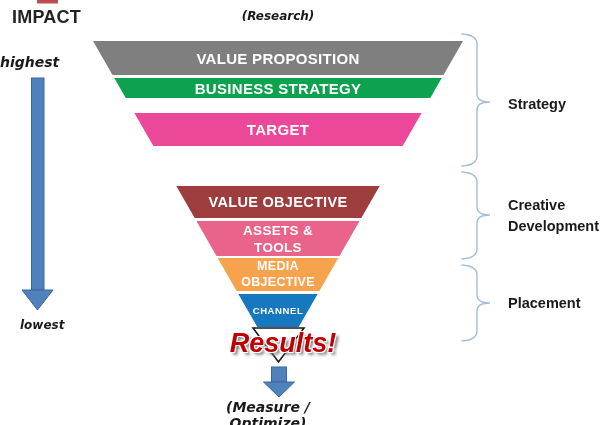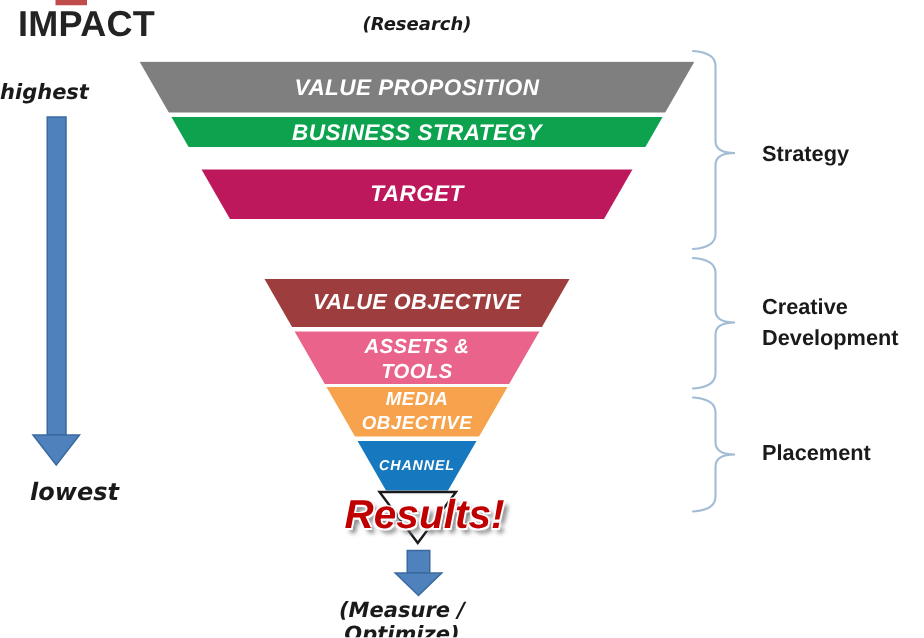--- a/index.html
+++ b/index.html
@@ -1,32 +1,32 @@
 <!DOCTYPE html>
 <html><head>
 <meta charset="utf-8">
 <style>
   html,body{margin:0;padding:0;background:#fff;}
   #stage{position:relative;width:616px;height:425px;background:#fff;overflow:hidden;
          font-family:"Liberation Sans",sans-serif;}
   
-  .title{position:absolute;left:12px;top:6px;font-size:24px;line-height:22px;
+  .title{position:absolute;left:12px;top:6px;font-size:18px;line-height:22px;
          font-weight:bold;color:#232323;letter-spacing:.2px;}
   .script{font-family:"DejaVu Sans",sans-serif;font-style:italic;font-weight:600;color:#1a1a1a;}
   .hi{position:absolute;left:0;top:54px;font-size:14px;}
-  .lo{position:absolute;left:20px;top:318px;font-size:16px;}
+  .lo{position:absolute;left:20px;top:318px;font-size:12px;}
   
   .note-top{position:absolute;left:198px;top:9px;width:160px;text-align:center;font-size:12px;}
   .note-bottom{position:absolute;left:188px;top:399px;width:160px;text-align:center;font-size:14px;}
   
   #funnel{position:absolute;left:93px;top:41px;width:370px;height:322px;
           clip-path:polygon(0 0,100% 0,50% 100%);z-index:1;}
   .band{position:absolute;left:0;right:0;display:flex;flex-direction:column;
         justify-content:center;color:#fff;font-weight:bold;
-        letter-spacing:.3px;text-align:center;font-style:italic;}
+        letter-spacing:.3px;text-align:center;}
   
   .stage-label{position:absolute;left:508px;transform:translateY(-50%);width:118px;
         font-size:14.5px;line-height:21px;font-weight:bold;color:#1a1a1a;z-index:3;}
   
   .results{position:absolute;left:283px;top:328px;transform:translateX(-50%);
         font-family:Liberation Sans, sans-serif;font-style:italic;font-weight:bold;
         font-size:27px;color:#C00000;z-index:4;white-space:nowrap;
         text-shadow:-1px -1px 0 #fff,1px -1px 0 #fff,-1px 1px 0 #fff,1px 1px 0 #fff,
                     3px 3px 3px rgba(110,110,110,.85);}
   svg.overlay{position:absolute;left:0;top:0;z-index:2;pointer-events:none;}
@@ -45,21 +45,21 @@
   <div class="script note-top">(Research)</div>
   <div class="script note-bottom">(Measure / Optimize)</div>
 
   <div id="funnel">
       <div class="band" style="top: 0px; height: 34px; background: rgb(127, 127, 127); font-size: 15px;">
         <div>VALUE PROPOSITION</div>
       </div>
       <div class="band" style="top: 37px; height: 20px; background: rgb(12, 162, 78); font-size: 15px;">
         <div>BUSINESS STRATEGY</div>
       </div>
-      <div class="band" style="top: 72px; height: 33px; background: #be185d; font-size: 15px;">
+      <div class="band" style="top: 72px; height: 33px; background: #ec4899; font-size: 15px;">
         <div>TARGET</div>
       </div>
       <div class="band" style="top: 145px; height: 32px; background: rgb(158, 61, 61); font-size: 14.5px;">
         <div>VALUE OBJECTIVE</div>
       </div>
       <div class="band" style="top: 180px; height: 35px; background: rgb(233, 99, 138); font-size: 13.5px; line-height: 17px;">
         <div>ASSETS &amp;</div>
         <div>TOOLS</div>
       </div>
       <div class="band" style="top: 217px; height: 33px; background: rgb(247, 162, 76); font-size: 12.5px; line-height: 15.5px;">

